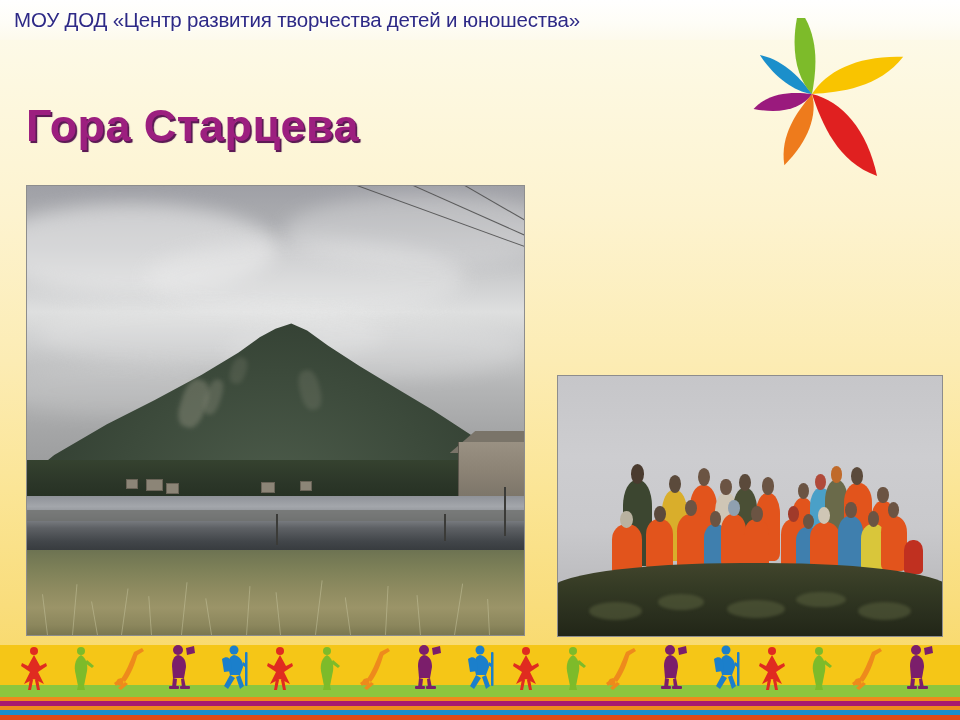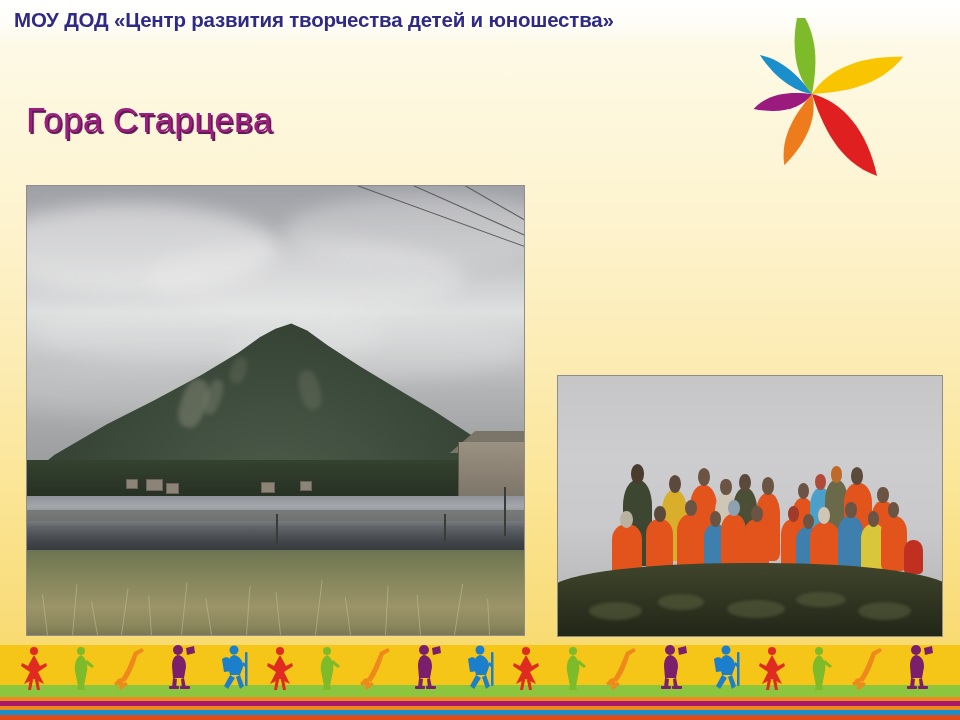--- a/index.html
+++ b/index.html
@@ -29,34 +29,34 @@
     position: absolute;
     left: 0; top: 0;
     width: 960px; height: 40px;
     background: linear-gradient(to bottom, #ffffff 0%, #fefdf6 60%, #fdfaec 100%);
   }
   .header-title {
     position: absolute;
     left: 14px;
     top: 8px;
     font-size: 20.5px;
-    font-weight: bold;
+    font-weight: normal;
     color: #2e2a86;
     letter-spacing: -0.2px;
     white-space: nowrap;
     text-shadow: 1px 1px 0 rgba(255,255,255,0.85);
   }
 
   
   .slide-title {
     position: absolute;
     left: 26px;
     top: 100px;
-    font-size: 35px;
-    font-weight: normal;
+    font-size: 45px;
+    font-weight: bold;
     color: #9c1f7f;
     letter-spacing: 0.4px;
     text-shadow:
        1.5px 1.5px 0 #5d1a55,
        2px 2px 1px rgba(60,20,60,0.45);
   }
 
   
   .logo {
     position: absolute;

